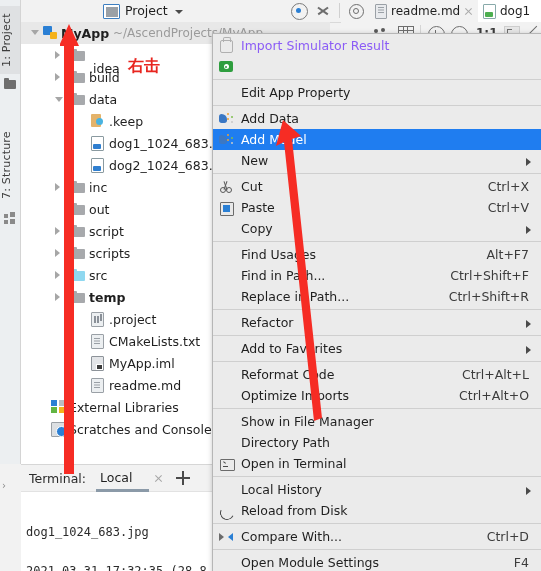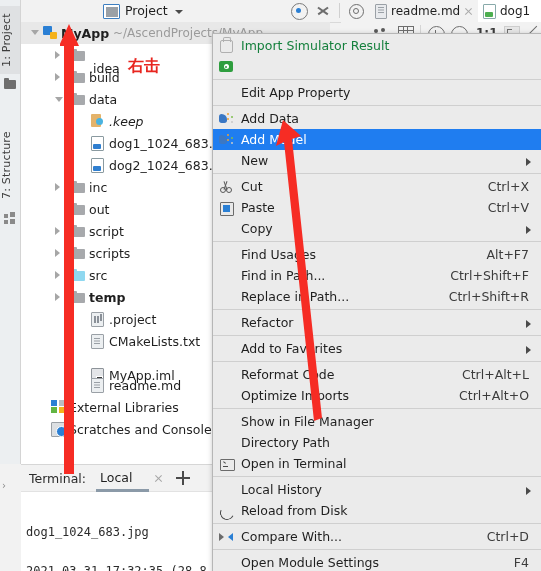--- a/index.html
+++ b/index.html
@@ -199,21 +199,21 @@
     background:#ebebeb;border:1px solid #b6b6b6;
     box-shadow:1px 2px 6px rgba(0,0,0,.28);
     padding:1px 0 2px 0;
   }
   .mi{position:relative;height:21px;display:flex;align-items:center;padding:0 6px 0 0;}
   .mi .micon{position:absolute;left:6px;top:3px;width:15px;height:15px;}
   .mi .mlabel{position:absolute;left:28px;top:3px;font-size:12.5px;color:#1f1f1f;white-space:nowrap;}
   .mi .mshort{position:absolute;right:12px;top:3px;font-size:12.5px;color:#3c3c3c;white-space:nowrap;}
   .mi .msub{position:absolute;right:10px;top:7.5px;width:0;height:0;
     border-top:4px solid transparent;border-bottom:4px solid transparent;border-left:5px solid #4a4a4a;}
-  .mi.disabled .mlabel{color:#15803d;}
+  .mi.disabled .mlabel{color:#8b5cf6;}
   .mi.sel{background:#1f7df0;}
   .mi.sel .mlabel{color:#ffffff;}
   .msep{height:1px;background:#cfcfcf;margin:2px 0;}
 
   
   .i-import{position:absolute;left:1px;top:2px;width:11px;height:11px;border:1.4px solid #b0b0b0;border-radius:2px;}
   .i-import::after{content:"";position:absolute;left:2px;top:-4px;width:6px;height:4px;border:1.4px solid #b0b0b0;border-bottom:none;border-radius:2px 2px 0 0;}
   .i-eye{position:absolute;left:0;top:2px;width:14px;height:11px;background:#2e9e3e;border-radius:2px;}
   .i-eye::after{content:"";position:absolute;left:4.5px;top:3px;width:5px;height:5px;border-radius:50%;background:#fff;}
   .i-eye::before{content:"";position:absolute;left:6px;top:4.5px;width:2px;height:2px;border-radius:50%;background:#2e9e3e;z-index:2;}
@@ -328,21 +328,21 @@
         <span class="tlabel" style="left: 68px;">build</span>
       </div>
       <div class="trow" style="top: 66px;">
         <span class="arrow open" style="left: 34px; top: 9px;"></span>
         <span class="ic-folder" style="left: 50px; top: 5px;">
           <span class="t"></span>
           <span class="b"></span>
         </span>
         <span class="tlabel" style="left: 68px;">data</span>
       </div>
-      <div class="trow" style="top: 88px; font-style: italic;">
+      <div class="trow" style="top: 88px;">
         <span class="ic-keep" style="left: 70px; top: 4px;">
           <span class="p"></span>
           <span class="c"></span>
         </span>
         <span class="tlabel" style="left: 88px;">.keep</span>
       </div>
       <div class="trow" style="top: 110px;">
         <span class="ic-img" style="left: 70px; top: 4px;"></span>
         <span class="tlabel" style="left: 88px;">dog1_1024_683.jpg</span>
       </div>
@@ -398,21 +398,21 @@
         <span class="tlabel" style="left: 68px; font-weight: bold;">temp</span>
       </div>
       <div class="trow" style="top: 286px;">
         <span class="ic-bars" style="left: 70px; top: 4px;"></span>
         <span class="tlabel" style="left: 88px;">.project</span>
       </div>
       <div class="trow" style="top: 308px;">
         <span class="ic-file" style="left: 70px; top: 4px;"></span>
         <span class="tlabel" style="left: 88px;">CMakeLists.txt</span>
       </div>
-      <div class="trow" style="top: 342px;">
+      <div class="trow" style="top: 330px;">
         <span class="ic-iml" style="left: 70px; top: 4px;"></span>
         <span class="tlabel" style="left: 88px;">MyApp.iml</span>
       </div>
       <div class="trow" style="top: 352px;">
         <span class="ic-file" style="left: 70px; top: 4px;"></span>
         <span class="tlabel" style="left: 88px;">readme.md</span>
       </div>
       <div class="trow" style="top: 374px;">
         <span class="ic-extlib" style="left: 30px; top: 4px;">
           <i></i>

